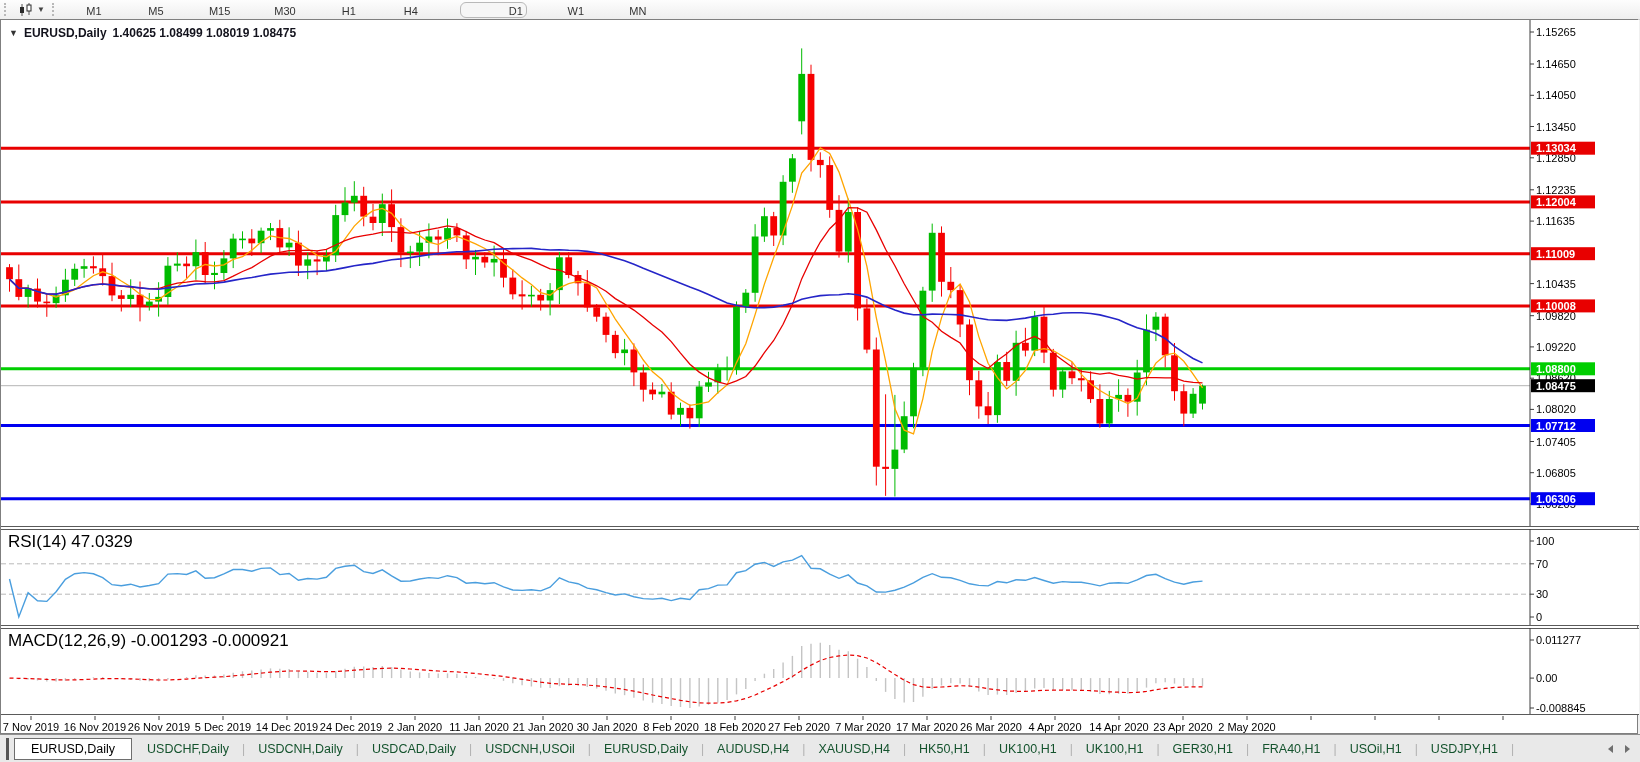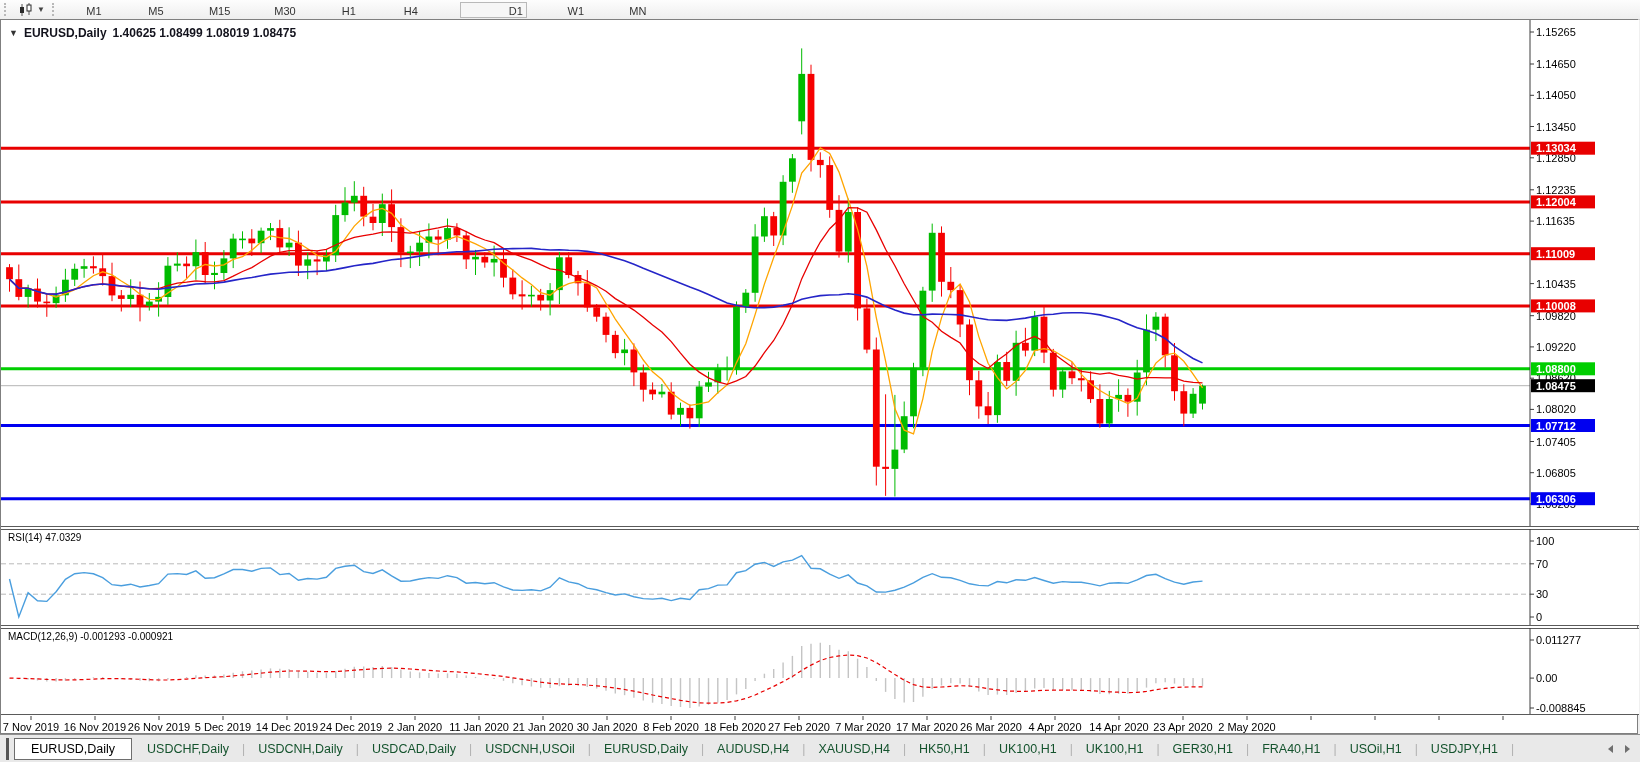--- a/index.html
+++ b/index.html
@@ -3,33 +3,33 @@
 <meta charset="utf-8">
 <style>
   html,body{margin:0;padding:0;background:#d8d8d8;font-family:"Liberation Sans",sans-serif;}
   #screen{position:relative;width:1640px;height:762px;background:#f0f0f0;overflow:hidden;}
 
   
   #toolbar{position:absolute;left:0;top:0;width:1640px;height:19px;background:linear-gradient(#fdfdfd,#eeeeee);border-bottom:1px solid #cfcfcf;display:flex;align-items:center;}
   .grip{width:5px;height:13px;margin:0 4px;border-left:2px dotted #b8b8b8;}
   .tool-icon{display:flex;align-items:center;gap:2px;padding:0 3px;height:17px;cursor:default;}
   .tf-btn{min-width:26px;height:16px;line-height:16px;text-align:center;font-size:11px;color:#333;padding:0 3px;margin:0 18px;border:1px solid transparent;background:transparent;font-family:"Liberation Sans",sans-serif;}
-  .tf-btn.active{background:#f6f6f6;border:1px solid #b9b9b9;border-radius:0;padding-left:48px;}
+  .tf-btn.active{background:#f6f6f6;border:1px solid #b9b9b9;border-radius:6px;padding-left:48px;}
   .caret{font-size:8px;color:#444;margin-left:1px;}
 
   
   #chart-window{position:absolute;left:0;top:19px;width:1638px;height:715px;background:#ffffff;border:1px solid #7f7f7f;box-sizing:border-box;}
   #chart-title{position:absolute;left:8px;top:6px;font-size:12px;font-weight:700;color:#13131d;display:flex;align-items:center;gap:6px;z-index:5;}
   #chart-title .tcaret{font-size:9px;color:#333;font-weight:400;}
   .pane-svg{position:absolute;left:0;}
   #main-svg{top:0px;}
   #rsi-svg{top:509px;}
   #macd-svg{top:608px;}
   #date-svg{top:696px;}
-  .ind-label{position:absolute;left:7px;font-size:10px;color:#000;z-index:5;}
+  .ind-label{position:absolute;left:7px;font-size:17px;color:#000;z-index:5;}
   #rsi-label{top:512px;}
   #macd-label{top:611px;}
 
   
   #tabbar{position:absolute;left:0;top:734px;width:1640px;height:28px;background:#e9e9e9;border-top:1px solid #8e8e8e;display:flex;align-items:center;box-sizing:border-box;}
   #tab-grip{width:3px;height:22px;background:#555;margin:0 5px 0 6px;}
   .tab{font-size:12.5px;color:#14532d;padding:3px 13px;white-space:nowrap;cursor:default;}
   .tab.active{background:#ffffff;border:1px solid #6e6e6e;color:#000;padding:3px 16px;margin-right:2px;}
   .tab-sep{color:#b0b0b0;font-size:12px;}
   #tab-arrows{margin-left:auto;margin-right:10px;display:flex;gap:12px;align-items:center;}

